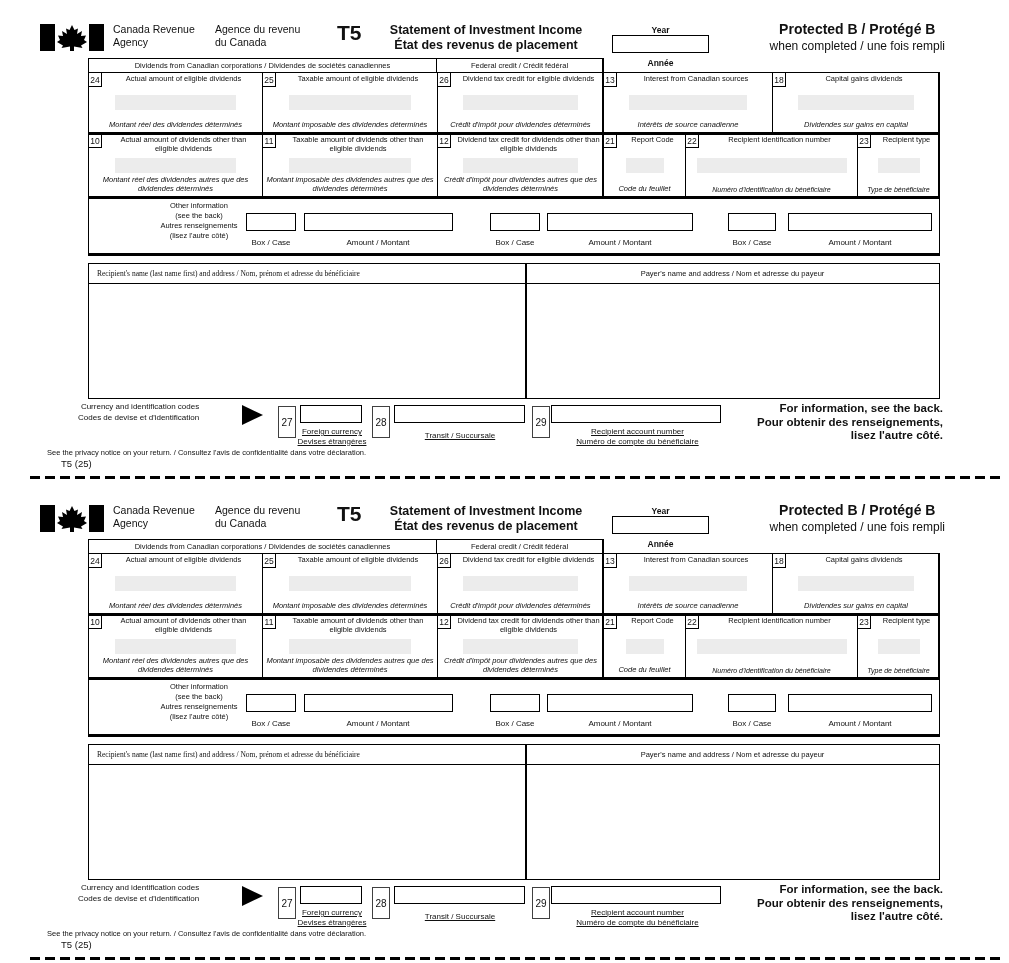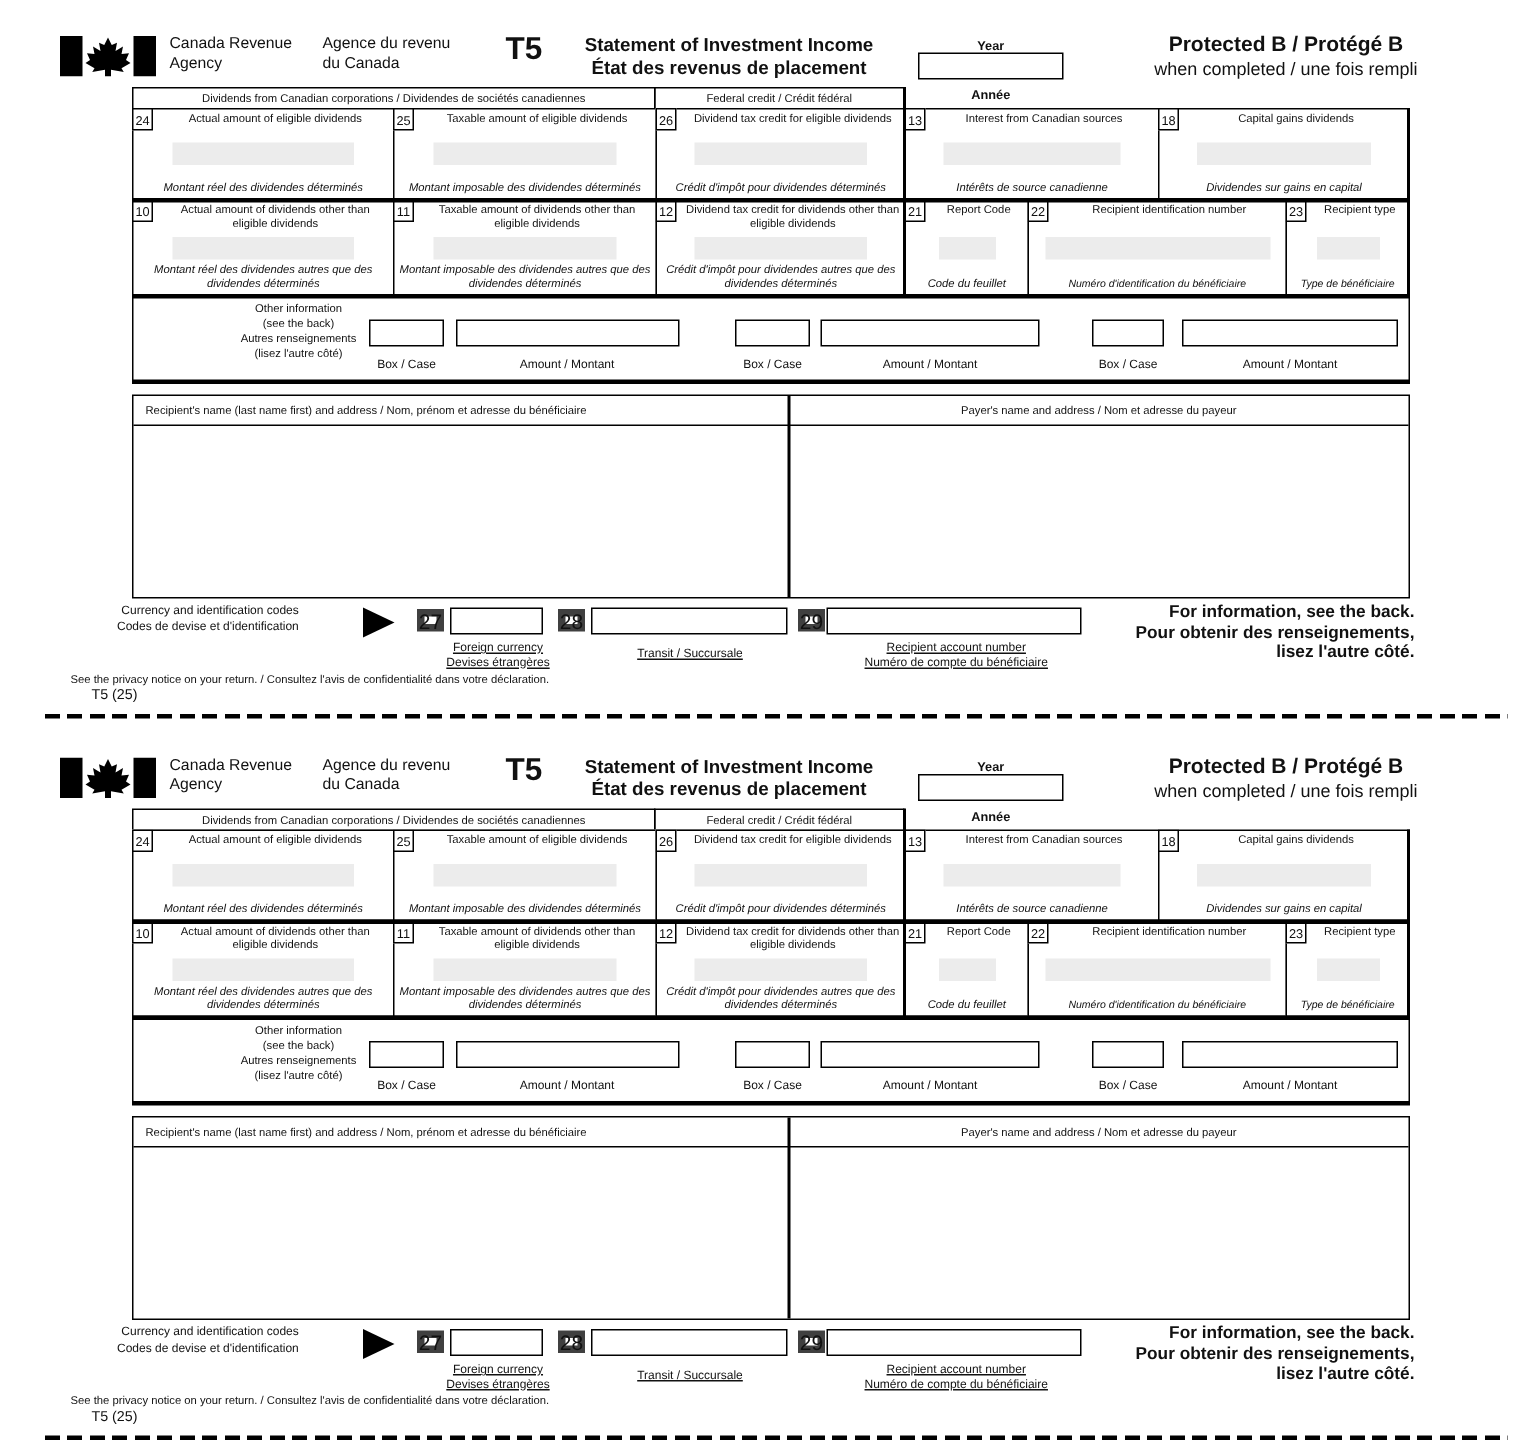--- a/index.html
+++ b/index.html
@@ -45,32 +45,32 @@
   .oi-label { position:absolute; left:5px; top:3px; width:210px; text-align:center;
               font-size:7.5px; line-height:1.32; }
   .inputbox { position:absolute; border:1.5px solid #000; background:#fff; height:18px; }
   .oilbl { position:absolute; top:40px; font-size:8px; text-align:center; }
 
   
   .namebox { position:absolute; left:88px; top:246px; width:852px; height:136px;
              border:1.5px solid #000; background:#fff; }
   .nhdr { position:absolute; top:0; height:20px; border-bottom:1px solid #000;
           font-size:7.5px; display:flex; align-items:center; }
-  .nhdr.left { left:0; width:437px; padding-left:8px; }
+  .nhdr.left { left:0; width:437px; padding-left:8px;font-family:Liberation Serif, serif; }
   .nhdr.right { left:437px; right:0; justify-content:center; }
   .ndiv { position:absolute; left:436px; top:0; bottom:0; width:2px; background:#000; }
   .entry { position:absolute; top:20px; bottom:0; }
 
   
   .ccodes { position:absolute; left:78px; top:385px; font-size:8px; line-height:10.5px;text-align:right; }
   .tri { position:absolute; left:242px; top:388px; width:0; height:0;
          border-top:10px solid transparent; border-bottom:10px solid transparent;
          border-left:21px solid #000; }
-  .btag { position:absolute; width:18px; height:15px; border:5px solid #404040; background:#fff;
-          font-size:14px; display:flex; align-items:center; justify-content:center; }
+  .btag { position:absolute; width:18px; height:32px; border:1px solid #404040; background:#fff;
+          font-size:10px; display:flex; align-items:center; justify-content:center; }
   .blbl { position:absolute; font-size:8px; line-height:9.5px; text-align:center;text-decoration:underline; }
   .infoblock { position:absolute; right:66px; top:385px; text-align:right;
                font-weight:bold; font-size:11.5px; line-height:13.5px; }
   .privacy { position:absolute; left:47px; top:431px; font-size:7.5px; }
   .version { position:absolute; left:61px; top:441px; font-size:9.5px; }
   .dashline { position:absolute; left:30px; width:975px; top:459px; height:2.5px;
               background:repeating-linear-gradient(to right, #000 0 10px, transparent 10px 15px); }
 </style>
 </head>
 <body>

